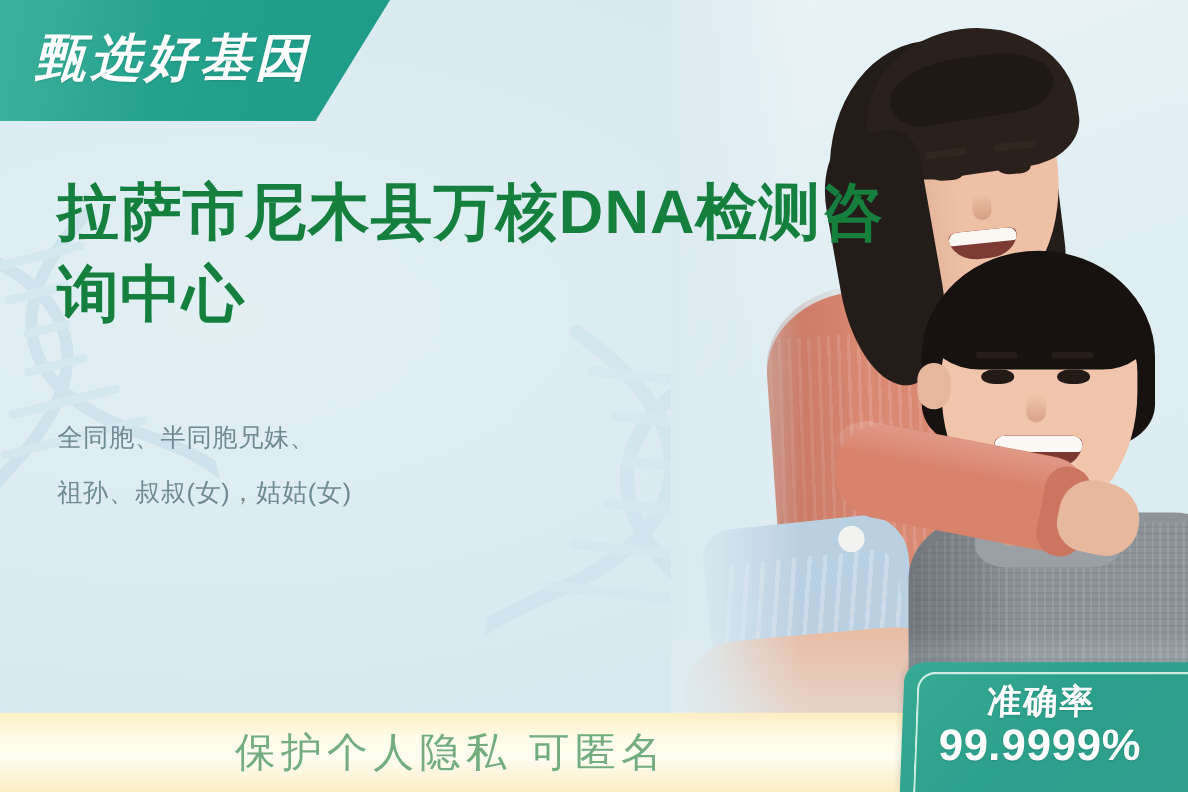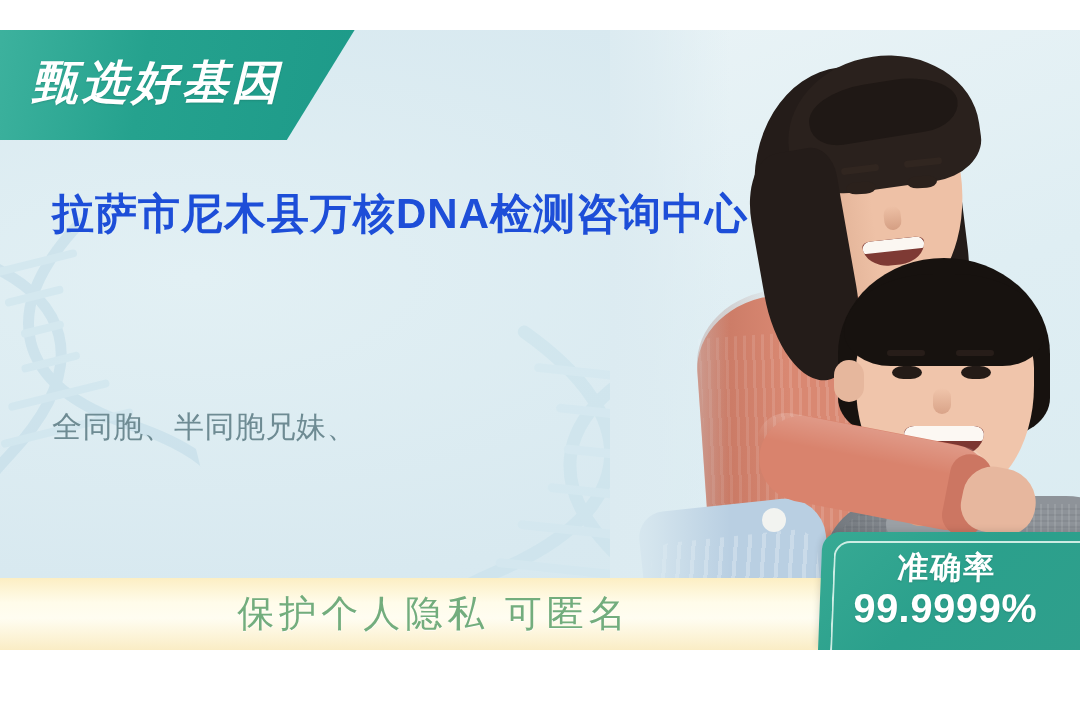--- a/index.html
+++ b/index.html
@@ -3,25 +3,24 @@
 <meta charset="utf-8">
 <style>
   html, body {
     margin: 0;
     padding: 0;
     background: #ffffff;
   }
   #banner {
     position: relative;
     width: 1080px;
-    height: 620px;
+    height: 720px;
     overflow: hidden;
     font-family: "Liberation Sans", "DejaVu Sans", sans-serif;
     background: #dcebf1;
-    margin-top: 30px;
   }
 
   
   .bg-base {
     position: absolute;
     inset: 0;
     background:
       radial-gradient(120% 90% at 18% 40%, #e2f0f4 0%, #d8e9f0 55%, #d4e7ef 100%);
   }
   .bg-soft-right {
@@ -189,34 +188,34 @@
     letter-spacing: 4px;
     text-shadow: 0 1px 2px rgba(0,0,0,.12);
     white-space: nowrap;
   }
 
   
   .headline {
     position: absolute;
     left: 52px; top: 156px;
     width: 770px;
-    color: #1d4ed8;
-    font-size: 42px;
+    color: #15803d;
+    font-size: 56px;
     font-weight: 700;
     line-height: 1.32;
     letter-spacing: 1px;
   }
 
   
   .desc {
     position: absolute;
     left: 52px; top: 372px;
     width: 520px;
     color: #6e8b93;
-    font-size: 30px;
+    font-size: 23px;
     font-weight: 400;
     line-height: 50px;
     letter-spacing: .5px;
   }
   .desc .line { display: block; white-space: nowrap; }
 
   
   .bottom-bar {
     position: absolute;
     left: 0; bottom: 0;
@@ -226,21 +225,20 @@
   .bottom-text {
     position: absolute;
     left: 0; bottom: 0;
     width: 820px; height: 72px;
     display: flex; align-items: center; justify-content: center;
     color: #73ad7d;
     font-size: 37px;
     font-weight: 400;
     letter-spacing: 5px;
     text-shadow: 0 1px 0 rgba(255,255,255,.7);
-    padding-left: 24px;
   }
 
   
   .badge {
     position: absolute;
     right: -6px; bottom: 0;
     width: 268px; height: 118px;
     background: linear-gradient(135deg, #37aa94 0%, #2ba08c 48%, #2f9f8c 100%);
     border-radius: 18px 0 0 0;
     transform: skewX(-2.2deg);
@@ -397,20 +395,21 @@
     <div class="photo-fade-b"></div>
   </div>
 
   <div class="logo-tab"></div>
   <div class="logo-text">甄选好基因</div>
 
   <div class="headline">拉萨市尼木县万核DNA检测咨询中心</div>
 
   <div class="desc">
     <span class="line">全同胞、半同胞兄妹、</span>
+    <span class="line">祖孙、叔叔(女)，姑姑(女)</span>
   </div>
 
   <div class="bottom-bar"></div>
   <div class="bottom-text">保护个人隐私  可匿名</div>
 
   <div class="badge-sliver"></div>
   <div class="badge">
     <div class="badge-inner-line"></div>
   </div>
   <div class="badge-content">

